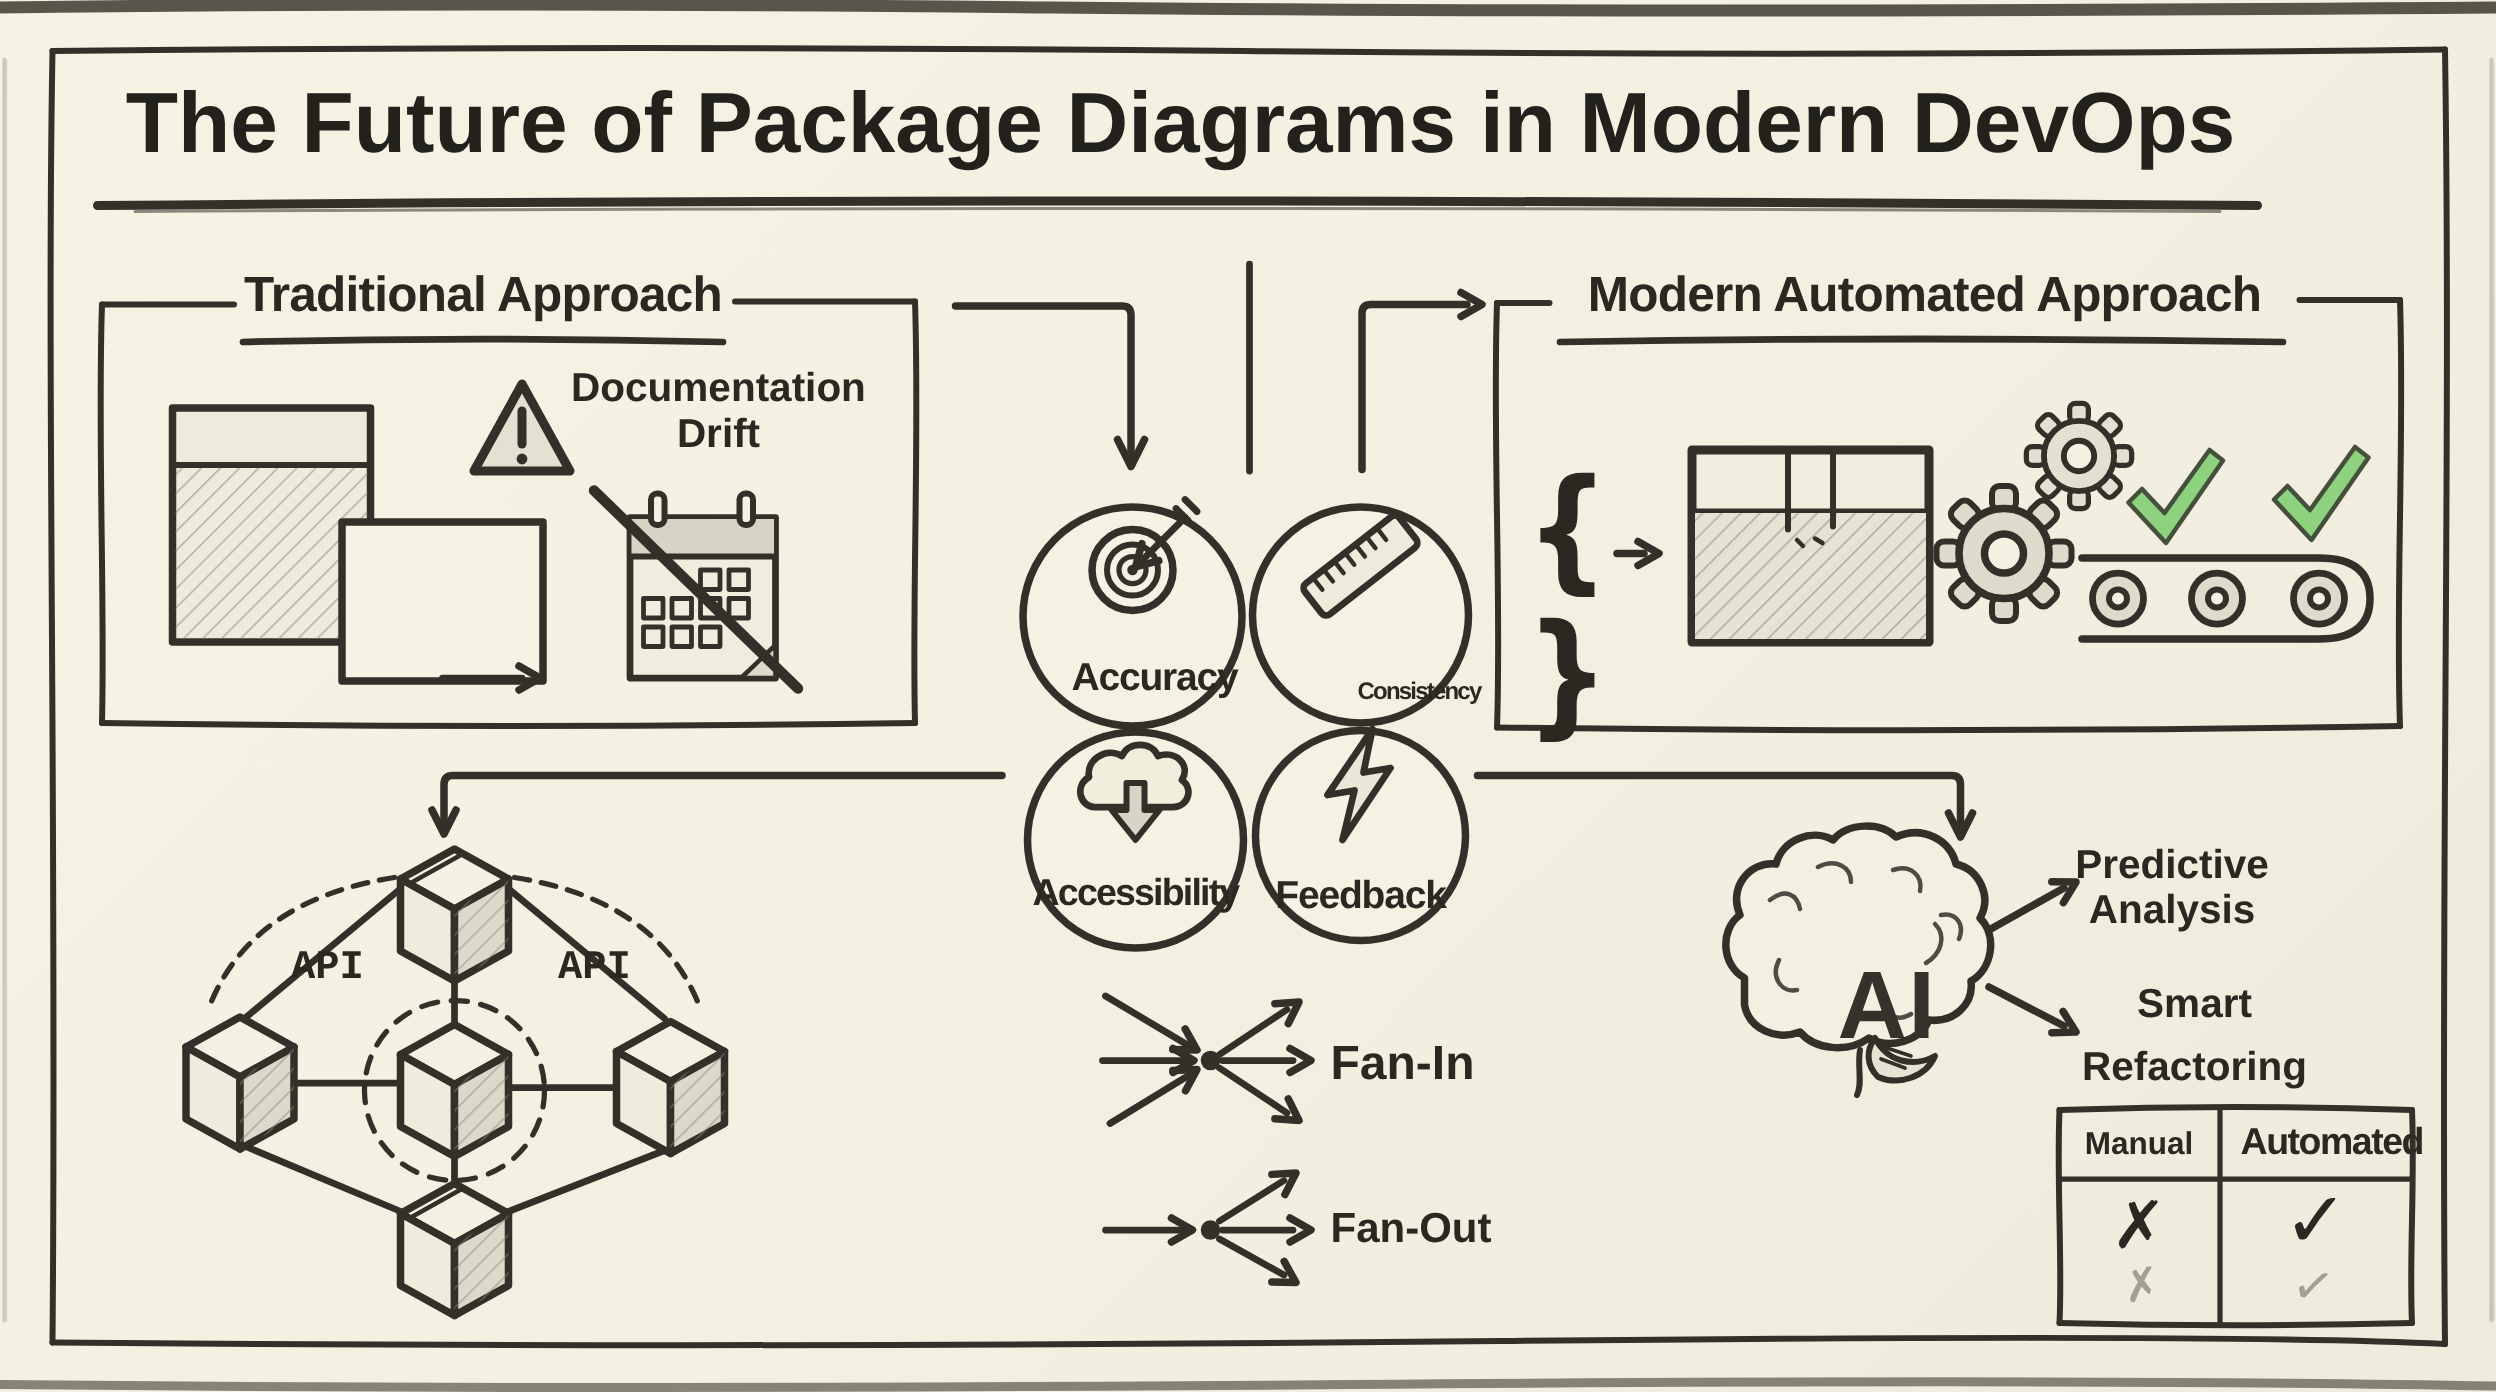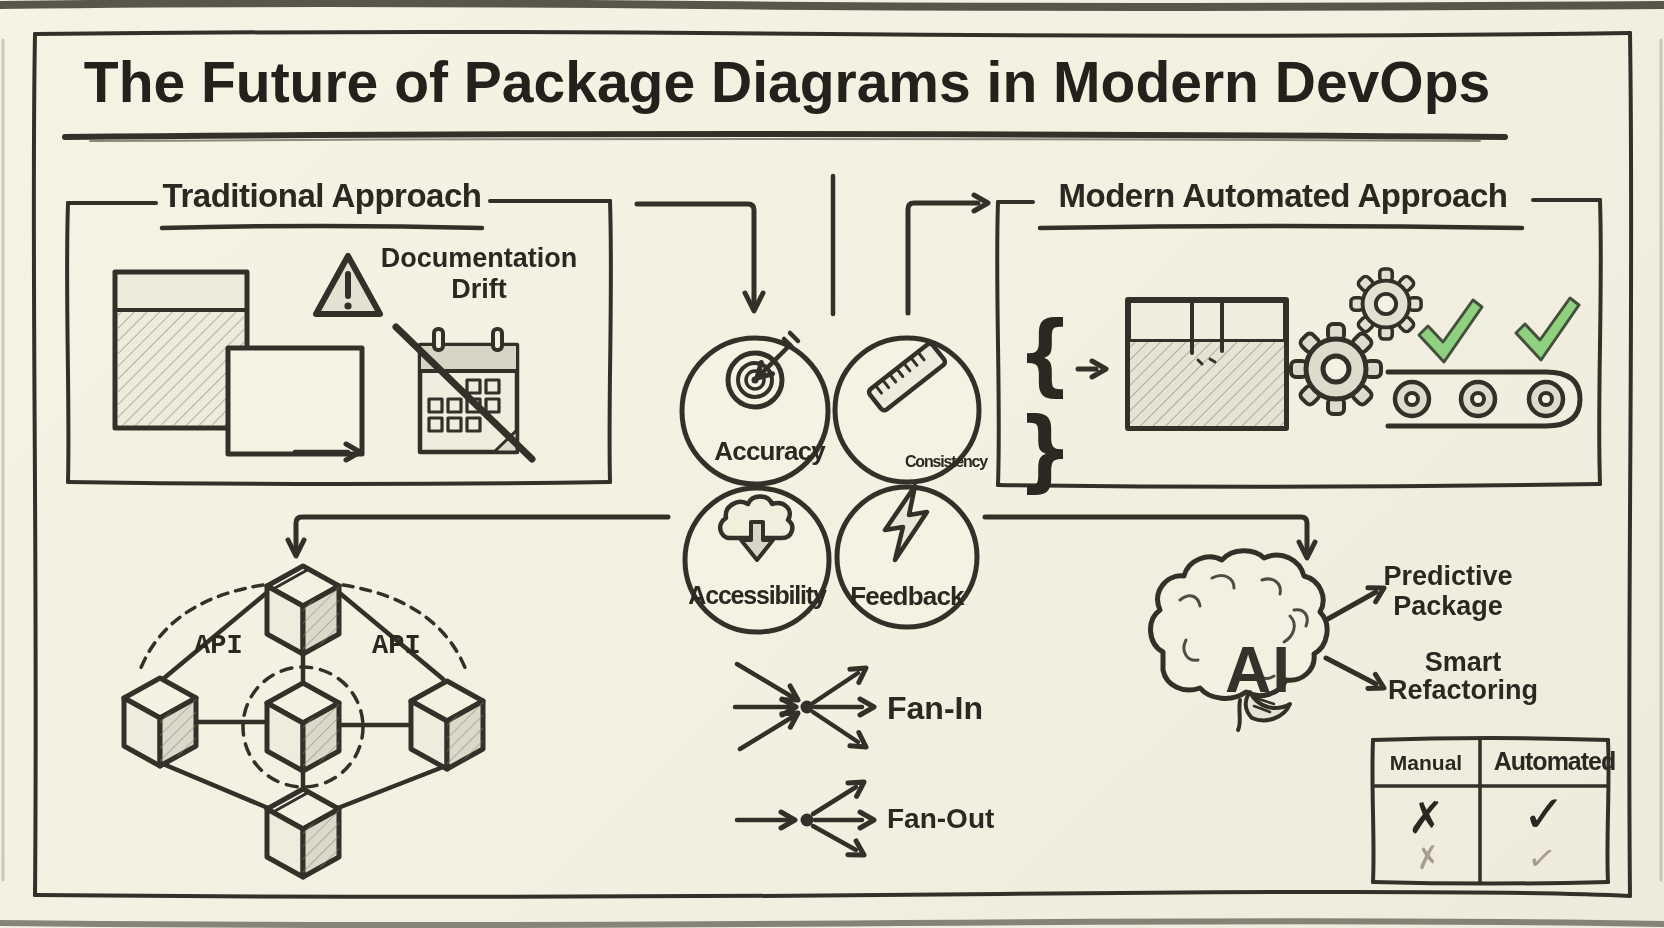--- a/index.html
+++ b/index.html
@@ -332,22 +332,22 @@
 
 <div class="t mono c" style="left:194px;top:632px;width:48px;font-size:27px;">API</div>
 <div class="t mono c" style="left:372px;top:632px;width:48px;font-size:27px;">API</div>
 
 <div class="t" style="left:887px;top:691px;font-size:32px;">Fan-In</div>
 <div class="t" style="left:887px;top:804px;font-size:28px;">Fan-Out</div>
 
 <div class="t c ai" style="left:1208px;top:608px;width:100px;">AI</div>
 
 <div class="t c ml" style="left:1360px;top:561px;width:176px;font-size:27px;line-height:30px;">Predictive
-Package</div>
-<div class="t c ml" style="left:1375px;top:648px;width:176px;font-size:27px;line-height:28px;">Smart
+Analysis</div>
+<div class="t c ml" style="left:1375px;top:648px;width:176px;font-size:27px;line-height:42px;">Smart
 Refactoring</div>
 
 <div class="t c" style="left:1376px;top:752px;width:100px;font-size:21px;">Manual</div>
 <div class="t c" style="left:1483px;top:748px;width:143px;font-size:25px;letter-spacing:-1px;">Automated</div>
 
 <div class="t c mark" style="left:1396px;top:794px;width:60px;font-size:44px;">✗</div>
 <div class="t c mark" style="left:1512px;top:786px;width:64px;font-size:52px;">✓</div>
 
 <div class="t c mark ghost" style="left:1408px;top:842px;width:40px;font-size:30px;transform:rotate(-10deg);">✗</div>
 <div class="t c mark ghost" style="left:1520px;top:840px;width:44px;font-size:34px;transform:rotate(9deg);">✓</div>

